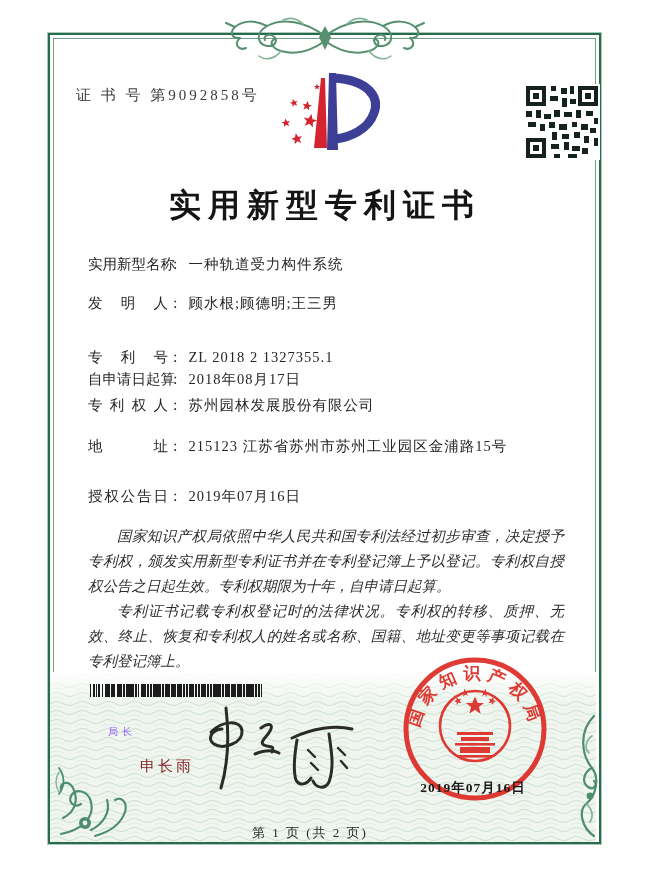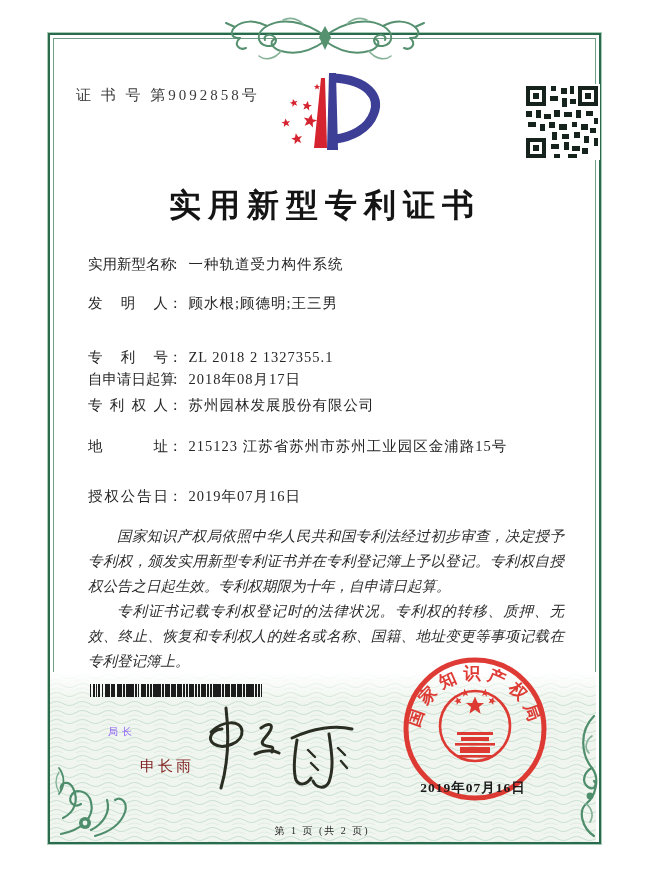--- a/index.html
+++ b/index.html
@@ -48,21 +48,21 @@
       repeating-linear-gradient(90deg,transparent 0 4px,#1c1c1c 4px 5.5px,transparent 5.5px 12px);
   }
   .director-title{left:108px;top:725px;font-size:10px;letter-spacing:4px;color:#8b5cf6;}
   .director-name{left:112px;top:757px;font-size:15px;letter-spacing:3px;color:#7f1d1d;margin-left:28px;}
   .signature{left:195px;top:698px;}
   .seal{left:398px;top:652px;}
   .seal-date{
     left:396px;top:779px;width:154px;text-align:center;
     font-size:13.5px;font-weight:bold;letter-spacing:1px;color:#1a1a1a;
   }
-  .page-no{left:0;top:824px;width:620px;text-align:center;font-size:10px;color:#2a2a2a;letter-spacing:2px;margin-left:12px;}
+  .page-no{left:0;top:824px;width:620px;text-align:center;font-size:13px;color:#2a2a2a;letter-spacing:2px;}
   
   .waves{left:50px;top:672px;}
   .wave-fade{left:50px;top:672px;width:546px;height:30px;
     background:linear-gradient(#ffffff,rgba(255,255,255,0));}
 </style>
 </head>
 <body>
 
 <div class="abs frame">
   <div class="frame-inner"></div>

